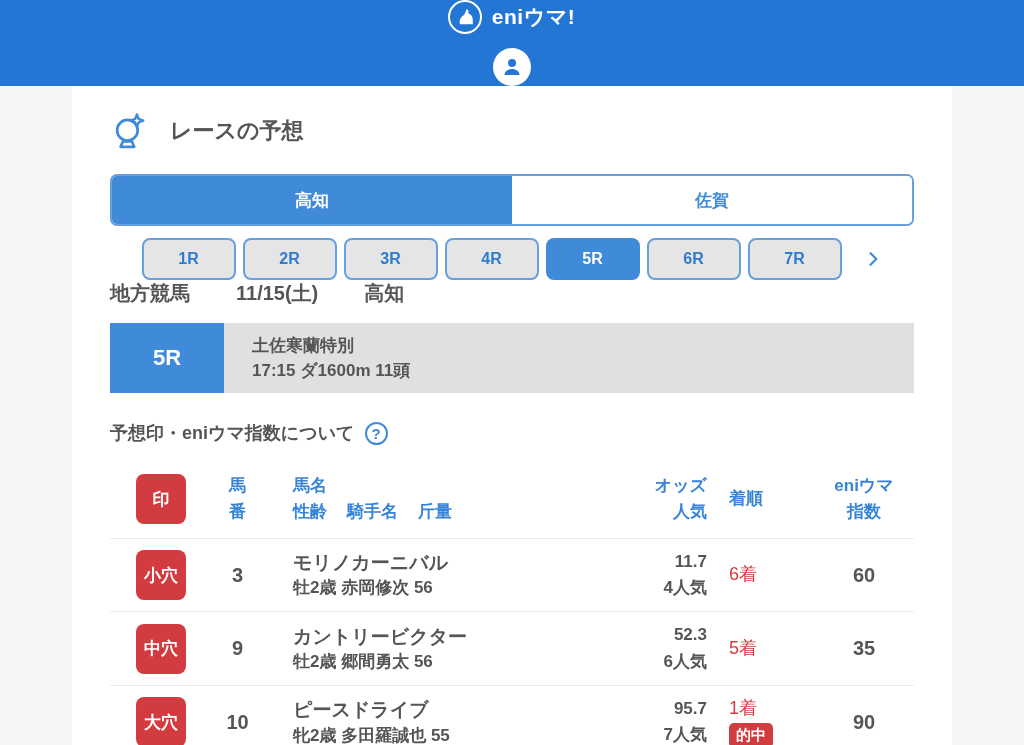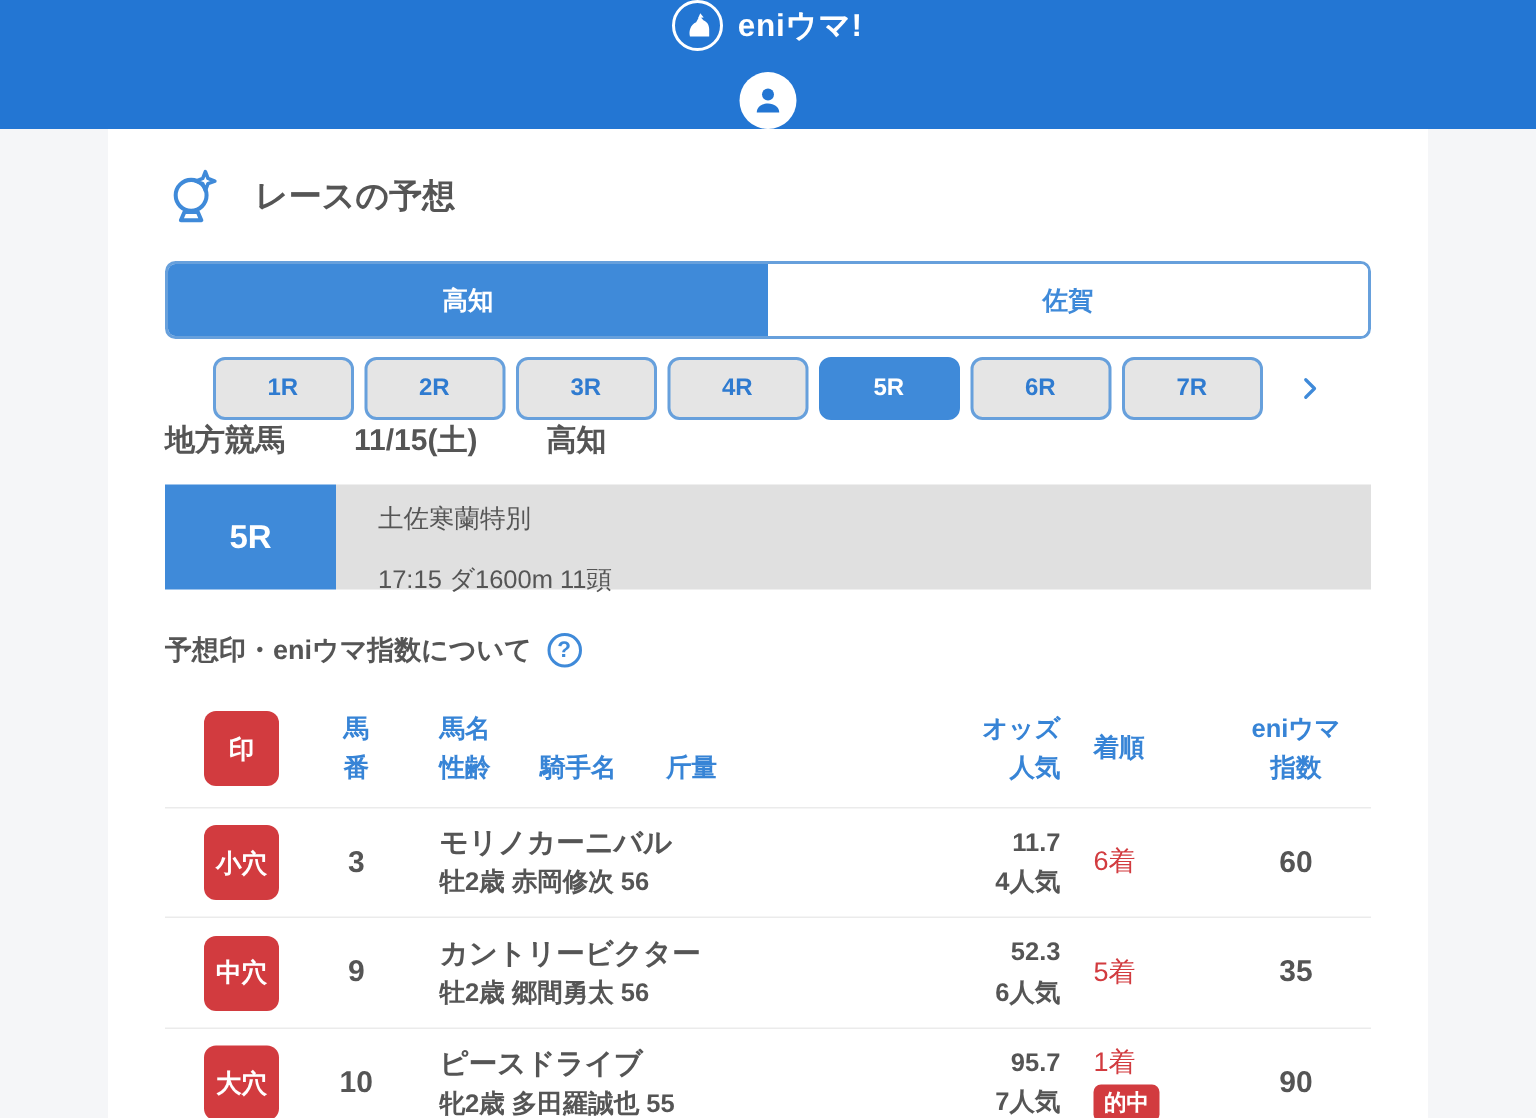--- a/index.html
+++ b/index.html
@@ -27,37 +27,37 @@
   .venue-tab{flex:1;display:flex;align-items:center;justify-content:center;font-size:17px;font-weight:bold;color:var(--accent-blue);background:#fff;cursor:pointer;}
   .venue-tab.active{background:var(--accent-blue);color:#fff;}
   .race-row{margin-top:12px;display:flex;align-items:center;justify-content:center;gap:7px;}
   .race-btn{width:94px;height:42px;border:2px solid var(--border-blue);border-radius:8px;background:#e5e5e5;color:#2f7bd0;font-weight:bold;font-size:16px;display:flex;align-items:center;justify-content:center;cursor:pointer;}
   .race-btn.active{background:var(--accent-blue);border-color:var(--accent-blue);color:#fff;}
   .chevron-btn{margin-left:14px;background:none;border:none;cursor:pointer;display:flex;align-items:center;padding:0;}
   .meta-row{display:flex;gap:46px;font-size:20px;font-weight:bold;color:var(--text-dark);}
   .race-info{margin-top:16px;display:flex;height:70px;}
   .race-no{width:114px;background:var(--accent-blue);color:#fff;font-size:22px;font-weight:bold;display:flex;align-items:center;justify-content:center;}
   .race-detail{flex:1;background:var(--bar-gray);display:flex;flex-direction:column;justify-content:center;padding-left:28px;gap:5px;}
-  .race-name,.race-sub{font-size:17px;font-weight:normal;color:var(--text-dark);line-height:1.15;margin-top:16px;}
+  .race-name,.race-sub{font-size:17px;font-weight:bold;color:var(--text-dark);line-height:1.15;}
   .about-row{margin-top:28px;display:flex;align-items:center;gap:10px;font-size:18px;font-weight:bold;color:var(--text-dark);}
   .q-icon{width:23px;height:23px;border:2px solid var(--accent-blue);border-radius:50%;color:var(--accent-blue);display:flex;align-items:center;justify-content:center;font-size:15px;font-weight:bold;cursor:pointer;}
   .pred-table{margin-top:16px;}
   .t-row{display:flex;align-items:center;border-bottom:1px solid var(--divider);}
   .t-head{padding:12px 0;}
   .t-body-row{padding:10px 0;min-height:70px;}
   .col-mark{width:100px;display:flex;}
   .col-mark .mark-badge{margin-left:26px;}
   .mark-badge{width:50px;height:50px;background:var(--red);border-radius:8px;color:#fff;font-weight:bold;font-size:17px;display:flex;align-items:center;justify-content:center;flex-shrink:0;}
   .col-num{width:55px;text-align:center;}
   .col-horse{flex:1;padding-left:28px;}
   .col-odds{width:120px;text-align:right;padding-right:22px;}
   .col-result{width:85px;}
   .col-index{width:100px;text-align:center;}
   .h-blue{color:var(--link-blue);font-size:17px;font-weight:bold;line-height:1.55;}
-  .h-line2{display:flex;gap:33px;}
+  .h-line2{display:flex;gap:20px;}
   .num-val{font-size:20px;font-weight:bold;color:var(--text-dark);}
   .horse-name{font-size:19px;font-weight:bold;color:var(--text-dark);line-height:1.4;}
   .horse-sub{font-size:17px;font-weight:bold;color:var(--text-dark);line-height:1.4;}
   .odds-val,.pop-val{font-size:17px;font-weight:bold;color:var(--text-dark);line-height:1.55;}
   .result-val{font-size:18px;font-weight:normal;color:var(--red);line-height:1.3;}
   .hit-badge{display:inline-block;background:var(--red);color:#fff;font-size:15px;font-weight:bold;padding:3px 7px;border-radius:5px;margin-top:3px;}
   .index-val{font-size:20px;font-weight:bold;color:var(--text-dark);}
 </style>
 </head>
 <body>

